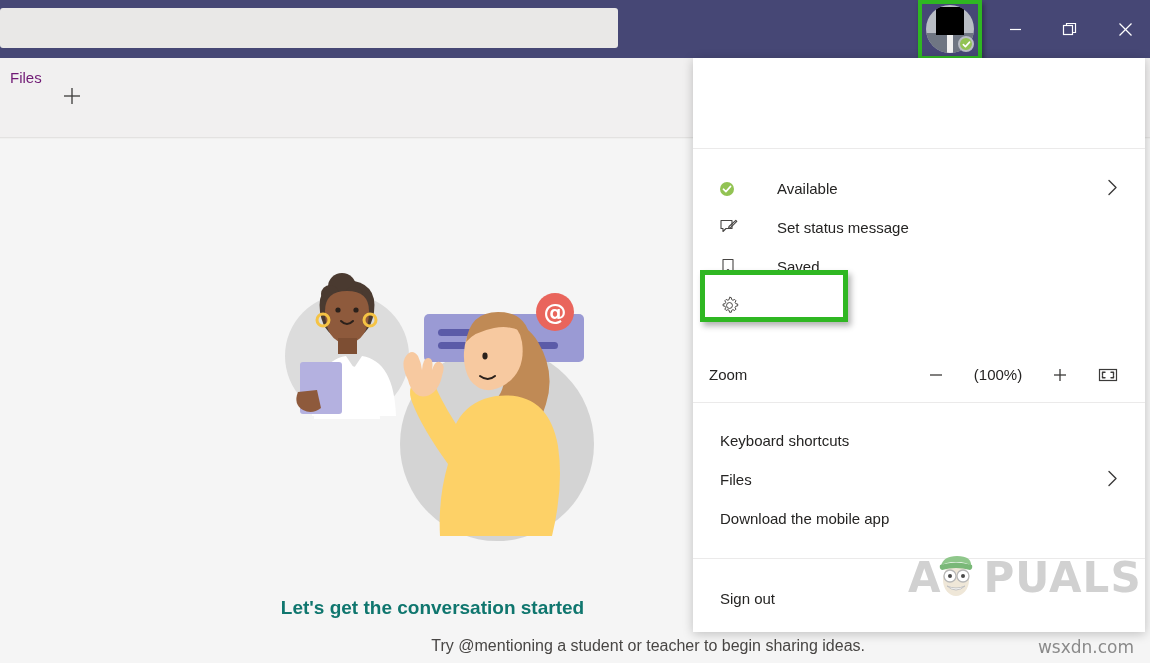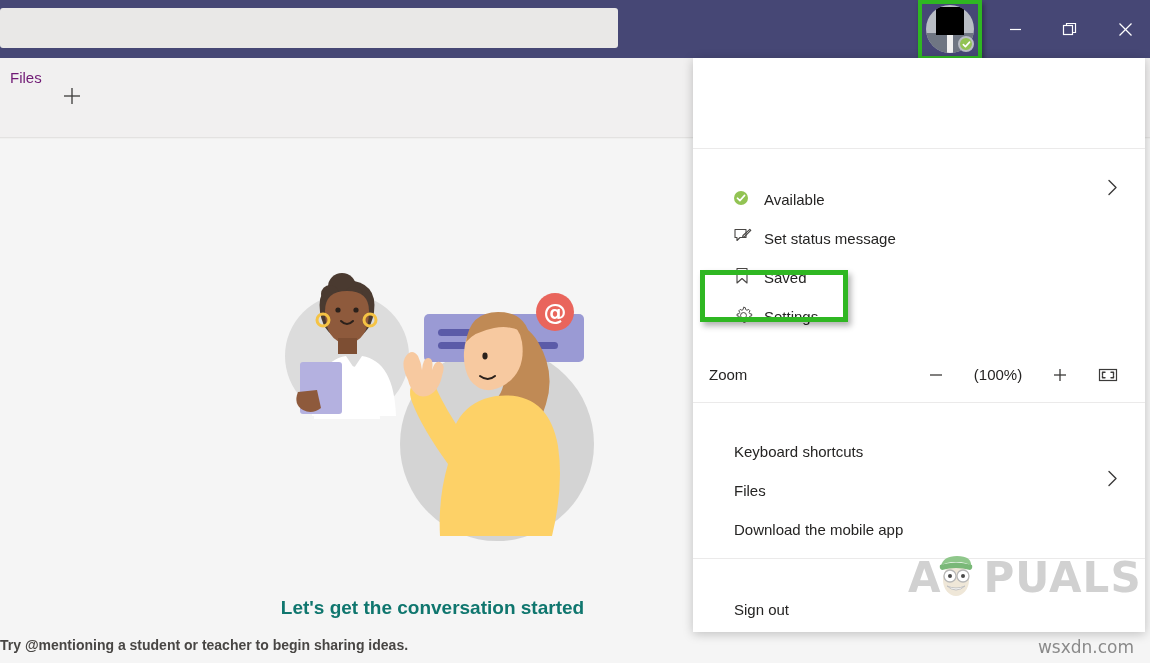--- a/index.html
+++ b/index.html
@@ -115,41 +115,42 @@
     position: absolute; left: 252px; top: 125px;
     width: 380px; height: 285px;
   }
   .headline {
     position: absolute; left: 0; top: 458px;
     width: 865px; text-align: center;
     font-size: 19px; font-weight: bold; color: #0f766e;
   }
   .subline {
     position: absolute; left: 0; top: 498px;
-    width: 865px; text-align: left;
-    font-size: 14px; color: #484644; font-weight: bold;
+    width: 865px; text-align: right;
+    font-size: 16px; color: #484644;
   }
 
   
   .menu {
     position: absolute; left: 693px; top: 58px;
     width: 452px; height: 574px;
     background: #ffffff;
     box-shadow: 0 2px 10px rgba(0,0,0,.22);
   }
   .menu-header { height: 90px; }
   .menu-sep { height: 1px; background: #ebeaea; margin: 0; }
 
   .menu-item {
     position: relative;
     height: 39px;
-    display: flex; align-items: flex-end;
-    padding-left: 41px;
+    display: flex; align-items: center;
+    padding-left: 27px;
     font-size: 15px; color: #252423;
     box-sizing: border-box;
+    gap: 27px;
   }
   .menu-item .mi-icon {
     width: 30px; height: 20px;
     display: flex; align-items: center;
     flex: 0 0 30px;
     color: #484644;
   }
   .menu-item .mi-label { flex: 1 1 auto; }
   .menu-item .mi-chevron {
     position: absolute; right: 26px; top: 50%;
@@ -374,21 +375,20 @@
     <div class="menu-item">
       <span class="mi-icon">
         <svg width="19" height="19" viewBox="0 0 20 20">
           <path d="M10 1.2 l1.9 .55 .35 1.95 1.35 .78 1.8 -.85 1.35 1.35 -.85 1.8 .78 1.35 1.95 .35
                    0 1.9 -1.95 .35 -.78 1.35 .85 1.8 -1.35 1.35 -1.8 -.85 -1.35 .78 -.35 1.95 -1.9 0
                    -.35 -1.95 -1.35 -.78 -1.8 .85 -1.35 -1.35 .85 -1.8 -.78 -1.35 -1.95 -.35 0 -1.9
                    1.95 -.35 .78 -1.35 -.85 -1.8 1.35 -1.35 1.8 .85 1.35 -.78 .35 -1.95 z" fill="none" stroke="#484644" stroke-width="1.05" stroke-linejoin="round"></path>
           <circle cx="10" cy="10" r="3.1" fill="none" stroke="#484644" stroke-width="1.05"></circle>
         </svg>
       </span>
-      <span class="mi-label">Settings</span>
     </div>
 
     <div style="height:22px"></div>
 
     <div class="zoom-row">
       <span>Zoom</span>
       <span class="zoom-ctrls">
         <span class="zoom-btn">
           <svg width="16" height="16" viewBox="0 0 16 16">
             <line x1="2" y1="8" x2="14" y2="8" stroke="#3b3a39" stroke-width="1.3"></line>

